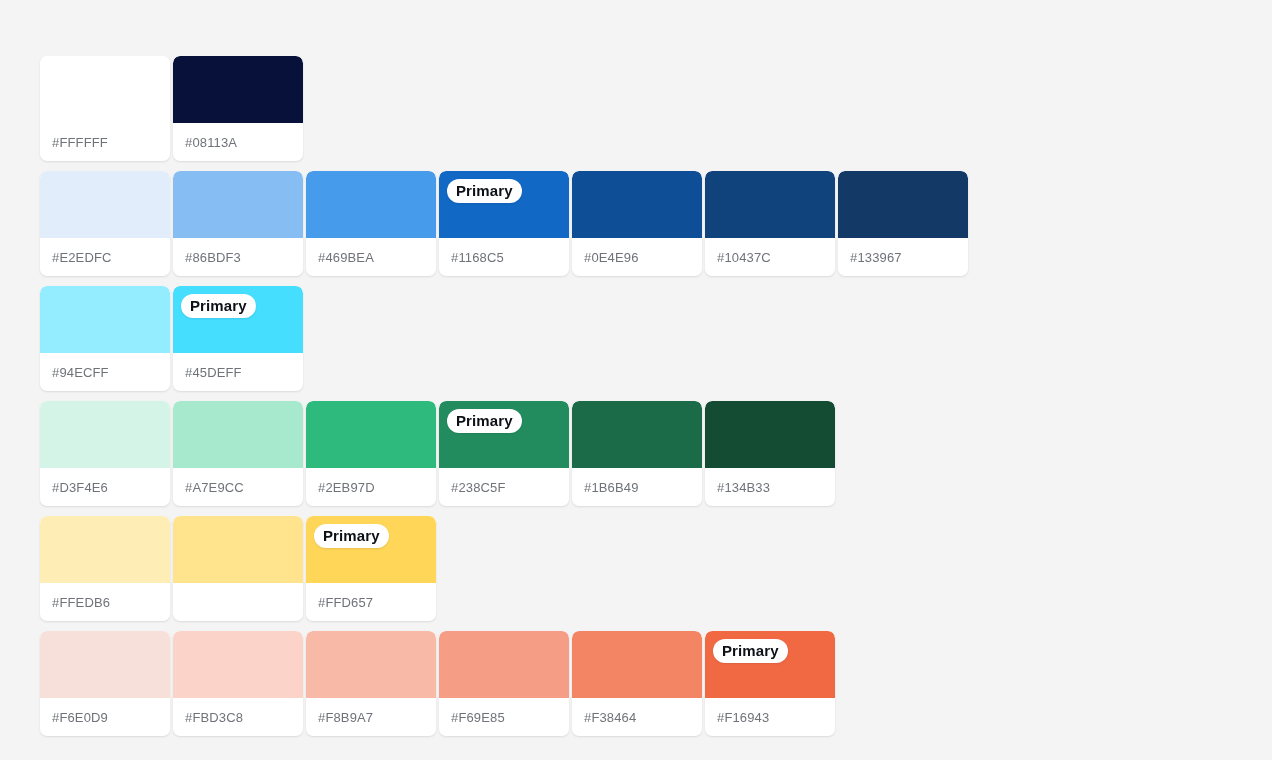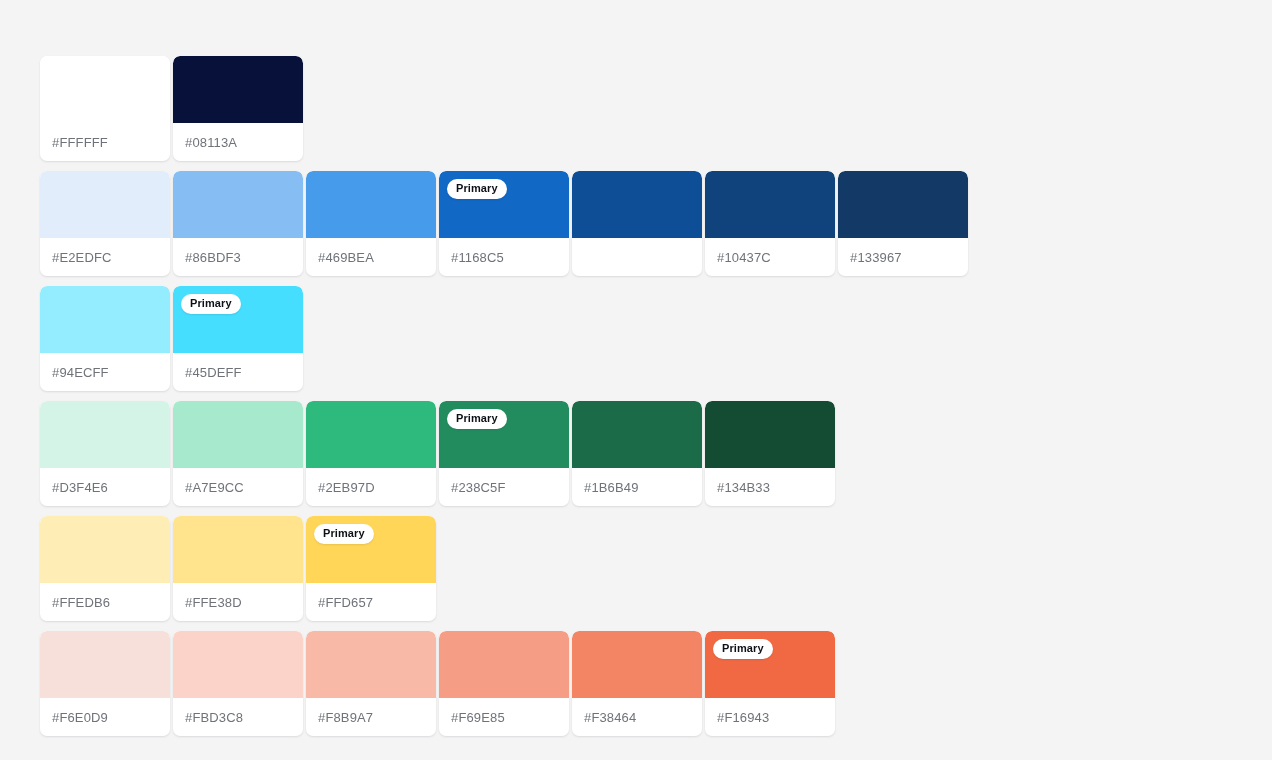--- a/index.html
+++ b/index.html
@@ -52,21 +52,21 @@
     border-radius: 7px 7px 0 0;
     display: block;
   }
   .primary-badge {
     position: absolute;
     left: 8px;
     top: 8px;
     background: #ffffff;
     border-radius: 999px;
     padding: 3px 9px 4px 9px;
-    font-size: 11px;
+    font-size: 15px;
     font-weight: bold;
     color: #0d1117;
     line-height: 1.15;
     letter-spacing: 0.1px;
     white-space: nowrap;
     box-shadow: 0 1px 2px rgba(16,24,40,0.10);
   }
   .swatch-label {
     height: 38px;
     display: flex;
@@ -107,20 +107,21 @@
           <div class="swatch-label">#469BEA</div>
         </div>
         <div class="swatch-card">
           <div class="swatch-chip" style="background: rgb(17, 104, 197);">
             <span class="primary-badge">Primary</span>
           </div>
           <div class="swatch-label">#1168C5</div>
         </div>
         <div class="swatch-card">
           <div class="swatch-chip" style="background: rgb(14, 78, 150);"></div>
+          <div class="swatch-label">#0E4E96</div>
         </div>
         <div class="swatch-card">
           <div class="swatch-chip" style="background: rgb(16, 67, 124);"></div>
           <div class="swatch-label">#10437C</div>
         </div>
         <div class="swatch-card">
           <div class="swatch-chip" style="background: rgb(19, 57, 103);"></div>
           <div class="swatch-label">#133967</div>
         </div>
       </div>
@@ -164,21 +165,20 @@
           <div class="swatch-label">#134B33</div>
         </div>
       </div>
       <div class="swatch-row">
         <div class="swatch-card">
           <div class="swatch-chip" style="background: rgb(255, 237, 182);"></div>
           <div class="swatch-label">#FFEDB6</div>
         </div>
         <div class="swatch-card">
           <div class="swatch-chip" style="background: rgb(255, 227, 141);"></div>
-          <div class="swatch-label">#FFE38D</div>
         </div>
         <div class="swatch-card">
           <div class="swatch-chip" style="background: rgb(255, 214, 87);">
             <span class="primary-badge">Primary</span>
           </div>
           <div class="swatch-label">#FFD657</div>
         </div>
       </div>
       <div class="swatch-row">
         <div class="swatch-card">

